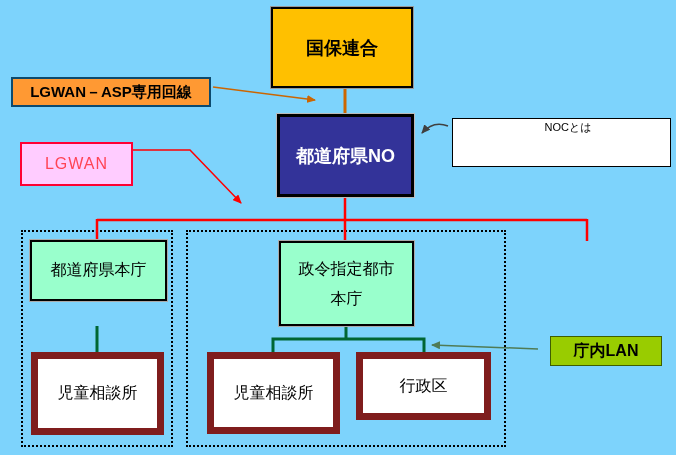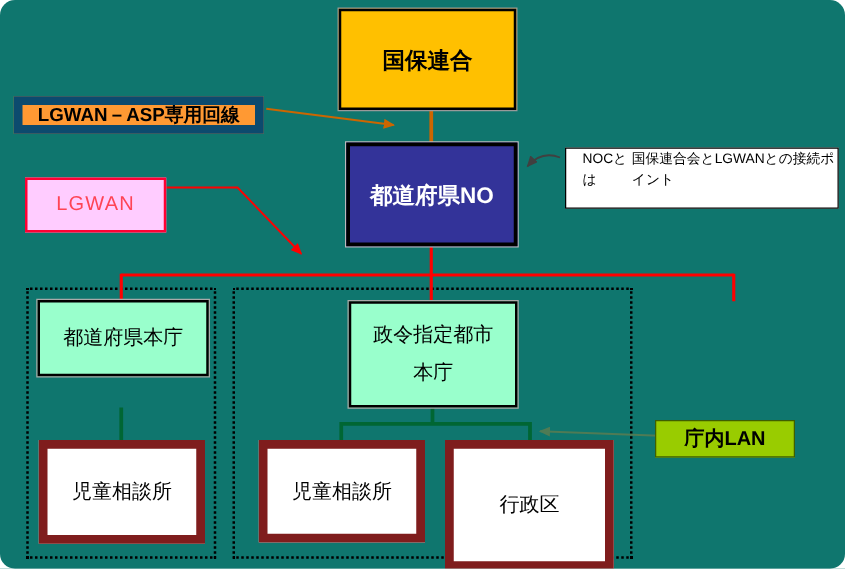--- a/index.html
+++ b/index.html
@@ -1,24 +1,24 @@
 <!DOCTYPE html>
 <html><head>
 <meta charset="utf-8">
 <style>
   html,body{margin:0;padding:0;}
   body{font-family:"Liberation Sans",sans-serif;}
-  #canvas{position:relative;width:676px;height:455px;background:#0f766e;overflow:hidden;border-radius:12px;}
+  #canvas{position:relative;width:676px;height:455px;background:#7dd3fc;overflow:hidden;}
   #wires{position:absolute;left:0;top:0;z-index:1;}
   .box{position:absolute;display:flex;align-items:center;justify-content:center;box-sizing:border-box;text-align:center;z-index:2;}
   .node-yellow{background:#FFC000;border:2px solid #000;box-shadow:0 0 0 1px #999;font-size:18px;font-weight:bold;color:#000;}
   .node-blue{background:#333399;border:3px solid #000;box-shadow:0 0 0 1px #bbb;font-size:18px;font-weight:bold;color:#fff;}
   .node-green{background:#99FFCC;border:2px solid #000;box-shadow:0 0 0 1px #aaa;font-size:16px;color:#000;}
   .node-white{background:#fff;border:7px solid #7f1d1d;font-size:16px;color:#000;}
-  .label-orange{background:#FF9933;border:7px solid #0c4a6e;font-size:15px;font-weight:bold;color:#000;}
+  .label-orange{background:#FF9933;border:2px solid #0c4a6e;font-size:15px;font-weight:bold;color:#000;}
   .label-pink{background:#FFCCFF;border:2px solid #FF0033;font-size:16px;color:#FF4455;letter-spacing:1px;}
   .label-olive{background:#99CC00;border:1px solid #3F5E00;font-size:16px;font-weight:bold;color:#000;}
   .noc-note{background:#fff;border:1px solid #000;font-size:11px;color:#000;flex-direction:row;align-items:flex-start;justify-content:center;padding-left:13px;line-height:1.55;text-align:left;}
   .dashed-group{position:absolute;border:2px dotted #000;box-sizing:border-box;z-index:0;background:transparent;}
   .two-line{flex-direction:column;line-height:1.0;}
   .two-line .l1{margin-bottom:14px;}
 </style>
 </head>
 <body>
 
@@ -67,21 +67,20 @@
   <div class="box node-yellow" style="left:271px;top:7px;width:142px;height:81px;">
     <span>国保連合</span>
   </div>
 
   <div class="box node-blue" style="left:277px;top:114px;width:137px;height:83px;text-align:center;">
     <span>都道府県NO</span>
   </div>
 
   <div class="box noc-note" style="left:452px;top:118px;width:219px;height:49px;">
     <span>NOCとは</span>
-    <span>国保連合会とLGWANとの接続ポイント</span>
   </div>
 
   <div class="box label-orange" style="left:11px;top:77px;width:200px;height:30px;">
     <span>LGWAN－ASP専用回線</span>
   </div>
 
   <div class="box label-pink" style="left:20px;top:142px;width:113px;height:44px;">
     <span>LGWAN</span>
   </div>
 
@@ -96,21 +95,21 @@
 
 
   <div class="box node-white" style="left:31px;top:352px;width:133px;height:83px;">
     <span>児童相談所</span>
   </div>
 
   <div class="box node-white" style="left:207px;top:352px;width:133px;height:82px;">
     <span>児童相談所</span>
   </div>
 
-  <div class="box node-white" style="left:356px;top:352px;width:135px;height:104px;">
+  <div class="box node-white" style="left:356px;top:352px;width:135px;height:68px;">
     <span>行政区</span>
   </div>
 
-  <div class="box label-olive" style="left:524px;top:336px;width:112px;height:30px;">
+  <div class="box label-olive" style="left:550px;top:336px;width:112px;height:30px;">
     <span>庁内LAN</span>
   </div>
 
 </div>
 
 </body></html>

